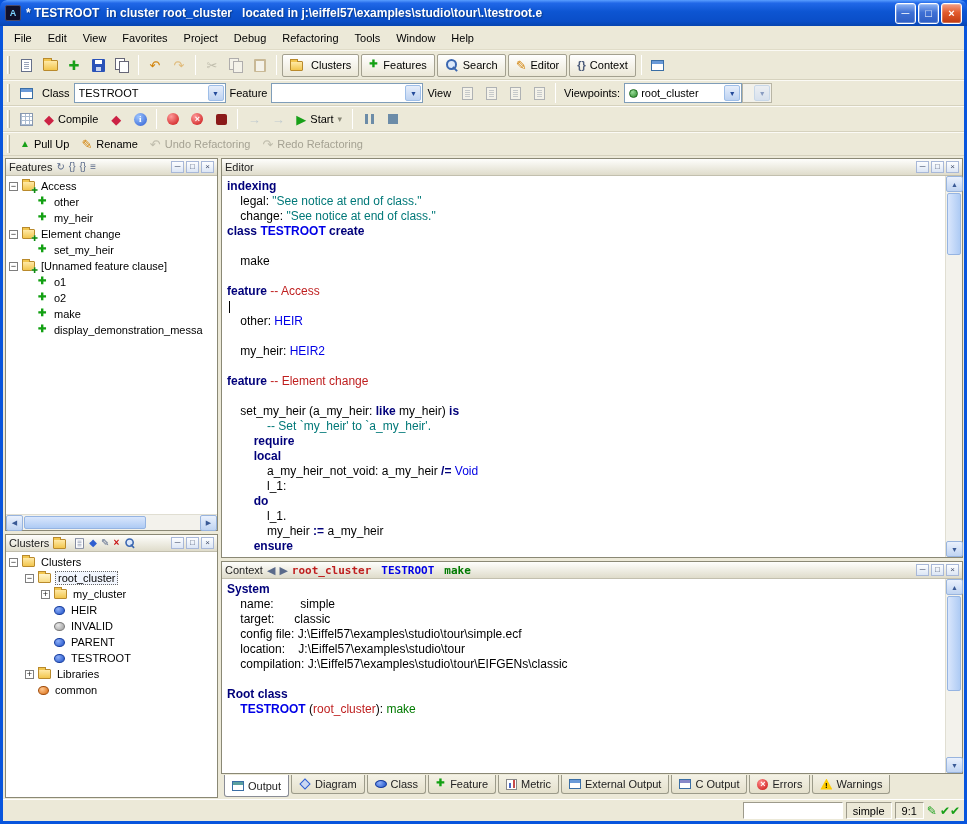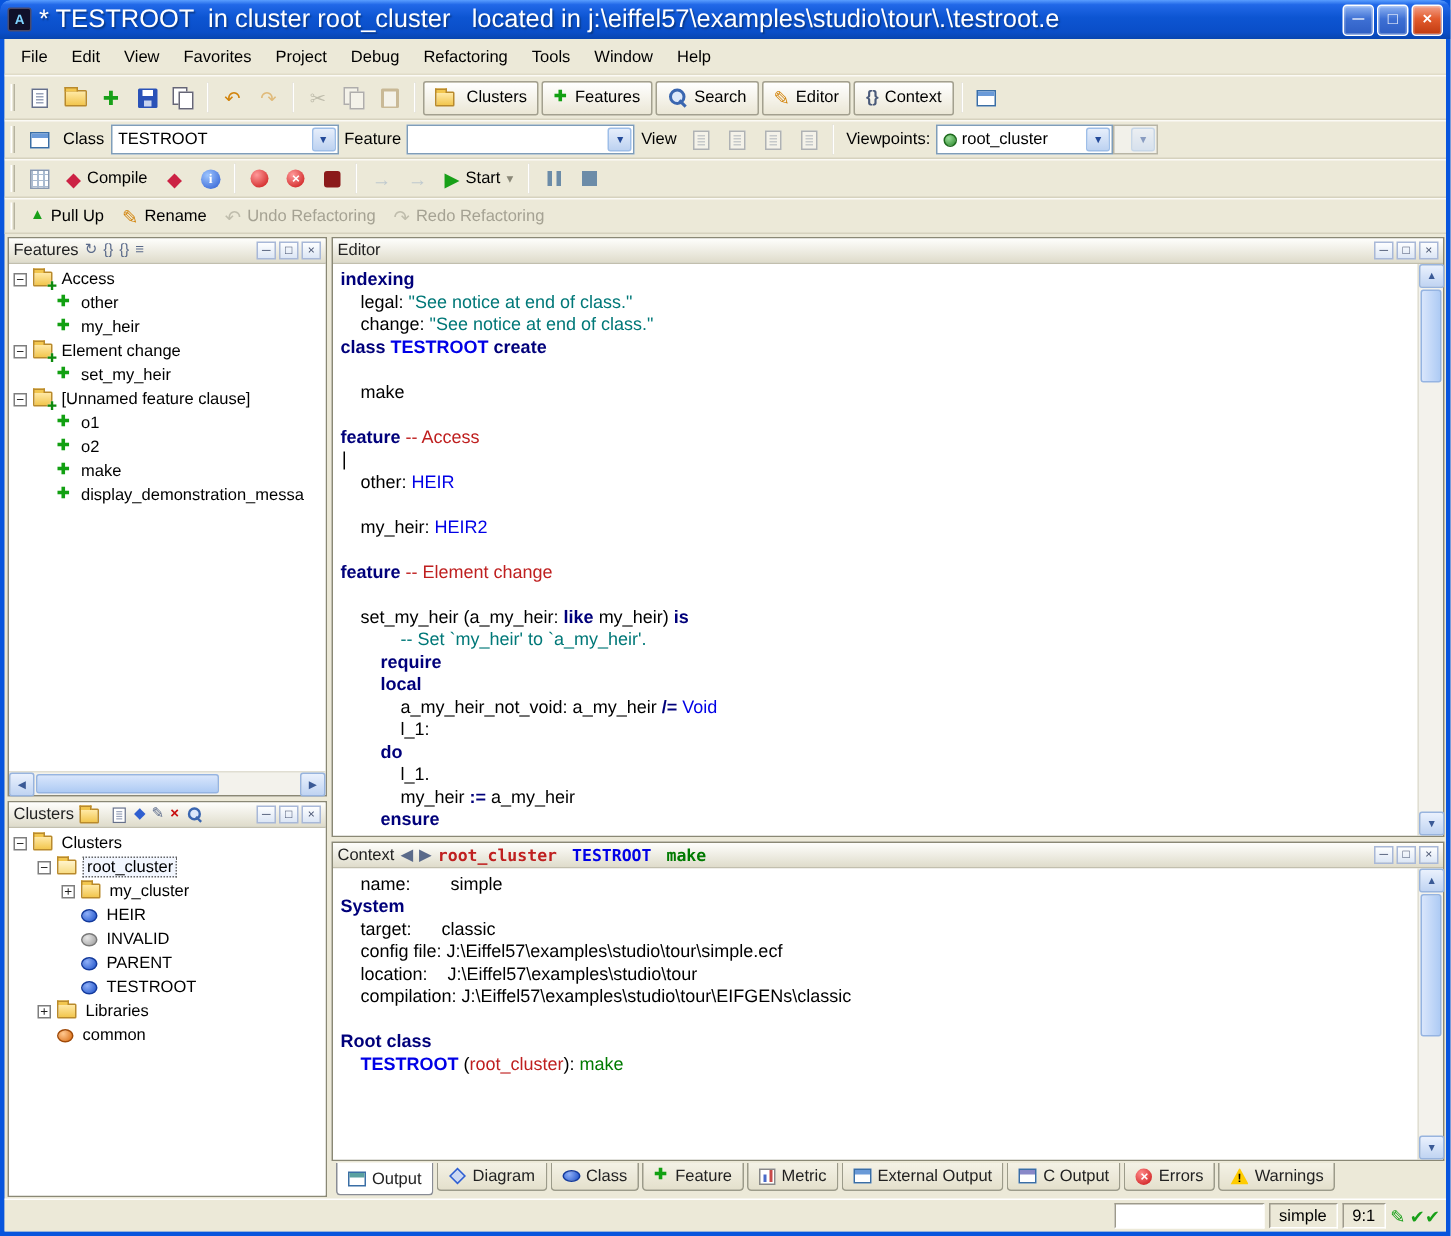--- a/index.html
+++ b/index.html
@@ -5,21 +5,21 @@
   *{margin:0;padding:0;box-sizing:border-box;font-family:"Liberation Sans",sans-serif;}
   html,body{width:967px;height:824px;overflow:hidden;}
   body{position:relative;background:#0855DD;border-radius:7px 7px 0 0;}
 
   
   .titlebar{position:absolute;top:0;left:0;right:0;height:26px;border-radius:7px 7px 0 0;
     background:linear-gradient(180deg,#5A9EFF 0%,#2168E8 12%,#0D55D2 45%,#0A4EC8 82%,#0845B0 100%);
     display:flex;align-items:center;padding:0 5px;gap:5px;}
   .app-icon{width:16px;height:16px;background:#10102A;border:1px solid #4A4A6A;border-radius:2px;
     display:flex;align-items:center;justify-content:center;color:#7FD4FF;font-size:9px;font-weight:bold;flex:none;}
-  .title-text{color:#fff;font-size:17px;font-weight:normal;white-space:pre;overflow:hidden;text-overflow:ellipsis;flex:1;
+  .title-text{color:#fff;font-size:12px;font-weight:bold;white-space:pre;overflow:hidden;text-overflow:ellipsis;flex:1;
     text-shadow:1px 1px 1px #0A3A8A;}
   .win-btns{display:flex;gap:2px;flex:none;}
   .wbtn{width:21px;height:21px;border-radius:3px;border:1px solid #fff;color:#fff;font-size:11px;font-weight:bold;
     display:flex;align-items:center;justify-content:center;
     background:linear-gradient(#8FB4F4,#3E70D4 45%,#2E5EC4);box-shadow:inset 0 0 0 1px rgba(255,255,255,.25);}
   .wbtn.close{background:linear-gradient(#F2A089,#E25B2D 45%,#C03A10);}
 
   .content{position:absolute;top:26px;left:3px;right:3px;bottom:3px;background:#ECE9D8;overflow:hidden;}
 
   
@@ -562,22 +562,22 @@
       <span class="phi g-green" style="font-size:11px">◀</span>
       <span class="phi g-gray" style="font-size:11px">▶</span>
       <span id="crumbs"><span class="crumb tk-r">root_cluster</span><span class="crumb tk-C">TESTROOT</span><span class="crumb tk-g">make</span></span>
       <span class="pane-ctrls">
         <span class="pctl">─</span>
         <span class="pctl">□</span>
         <span class="pctl">×</span>
       </span>
     </div>
     <div class="code-area" id="context-text">
+        <div class="cline"><span class="tk-k">System</span></div>
         <div class="cline"><span class="tk-p">    name:        simple</span></div>
-        <div class="cline"><span class="tk-k">System</span></div>
         <div class="cline"><span class="tk-p">    target:      classic</span></div>
         <div class="cline"><span class="tk-p">    config file: J:\Eiffel57\examples\studio\tour\simple.ecf</span></div>
         <div class="cline"><span class="tk-p">    location:    J:\Eiffel57\examples\studio\tour</span></div>
         <div class="cline"><span class="tk-p">    compilation: J:\Eiffel57\examples\studio\tour\EIFGENs\classic</span></div>
         <div class="cline">&nbsp;</div>
         <div class="cline"><span class="tk-k">Root class</span></div>
         <div class="cline"><span class="tk-p">    </span><span class="tk-C">TESTROOT</span><span class="tk-p"> (</span><span class="tk-r">root_cluster</span><span class="tk-p">): </span><span class="tk-g">make</span></div>
       </div>
     <div class="vscroll">
       <span class="sbtn">▲</span>

